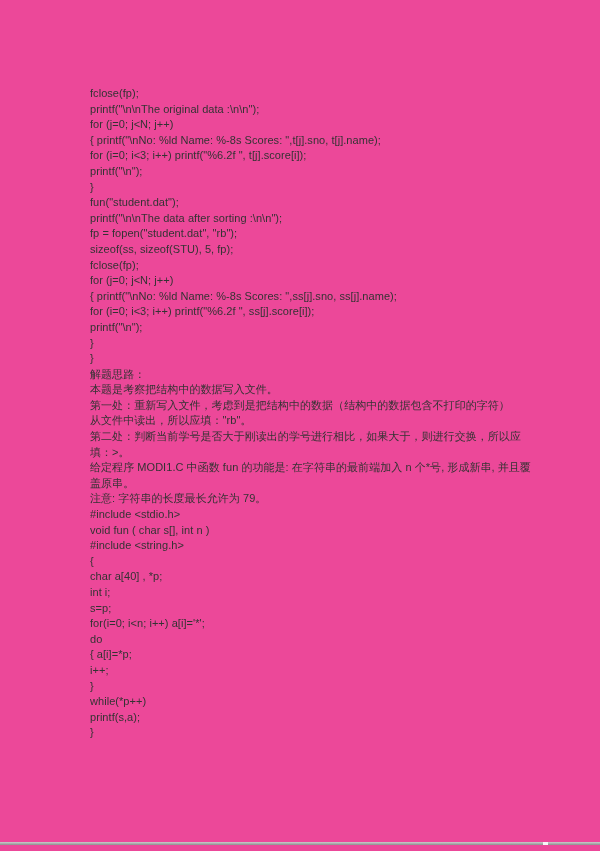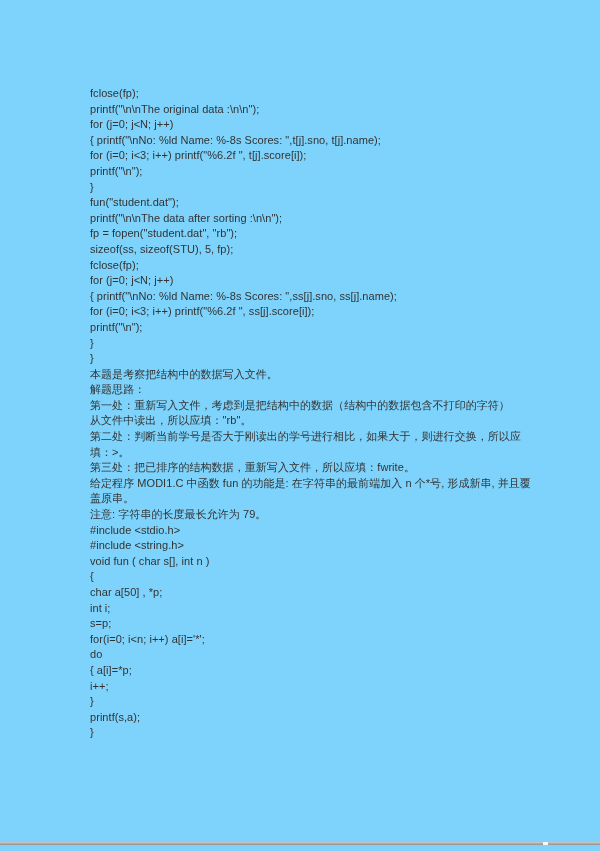--- a/index.html
+++ b/index.html
@@ -4,21 +4,21 @@
 <style>
   html, body {
     margin: 0;
     padding: 0;
     background: #ffffff;
   }
   .page {
     position: relative;
     width: 600px;
     height: 851px;
-    background: #7dd3fc;
+    background: #ec4899;
     overflow: hidden;
     font-family: "Liberation Sans", "DejaVu Sans", sans-serif;
   }
   .content {
     position: absolute;
     left: 90px;
     top: 86px;
     width: 440px;
     color: #333333;
     font-size: 11px;
@@ -62,41 +62,41 @@
     <div class="line">printf("\n\nThe data after sorting :\n\n");</div>
     <div class="line">fp = fopen("student.dat", "rb");</div>
     <div class="line">sizeof(ss, sizeof(STU), 5, fp);</div>
     <div class="line">fclose(fp);</div>
     <div class="line">for (j=0; j&lt;N; j++)</div>
     <div class="line">{ printf("\nNo: %ld Name: %-8s Scores: ",ss[j].sno, ss[j].name);</div>
     <div class="line">for (i=0; i&lt;3; i++) printf("%6.2f ", ss[j].score[i]);</div>
     <div class="line">printf("\n");</div>
     <div class="line">}</div>
     <div class="line">}</div>
+    <div class="line">解题思路：</div>
     <div class="line">本题是考察把结构中的数据写入文件。</div>
-    <div class="line">解题思路：</div>
     <div class="line">第一处：重新写入文件，考虑到是把结构中的数据（结构中的数据包含不打印的字符）</div>
     <div class="line">从文件中读出，所以应填："rb"。</div>
     <div class="line">第二处：判断当前学号是否大于刚读出的学号进行相比，如果大于，则进行交换，所以应</div>
     <div class="line">填：&gt;。</div>
-    <div class="line">第三处：把已排序的结构数据，重新写入文件，所以应填：fwrite。</div>
     <div class="line">给定程序 MODI1.C 中函数 fun 的功能是: 在字符串的最前端加入 n 个*号, 形成新串, 并且覆</div>
     <div class="line">盖原串。</div>
     <div class="line">注意: 字符串的长度最长允许为 79。</div>
     <div class="line">#include &lt;stdio.h&gt;</div>
+    <div class="line">void fun ( char s[], int n )</div>
     <div class="line">#include &lt;string.h&gt;</div>
-    <div class="line">void fun ( char s[], int n )</div>
     <div class="line">{</div>
-    <div class="line">char a[50] , *p;</div>
+    <div class="line">char a[40] , *p;</div>
     <div class="line">int i;</div>
     <div class="line">s=p;</div>
     <div class="line">for(i=0; i&lt;n; i++) a[i]='*';</div>
     <div class="line">do</div>
     <div class="line">{ a[i]=*p;</div>
     <div class="line">i++;</div>
     <div class="line">}</div>
+    <div class="line">while(*p++)</div>
     <div class="line">printf(s,a);</div>
     <div class="line">}</div>
   </div>
   <div class="page-edge">
     <div class="edge-notch"></div>
   </div>
 </div>
 
 </body></html>

